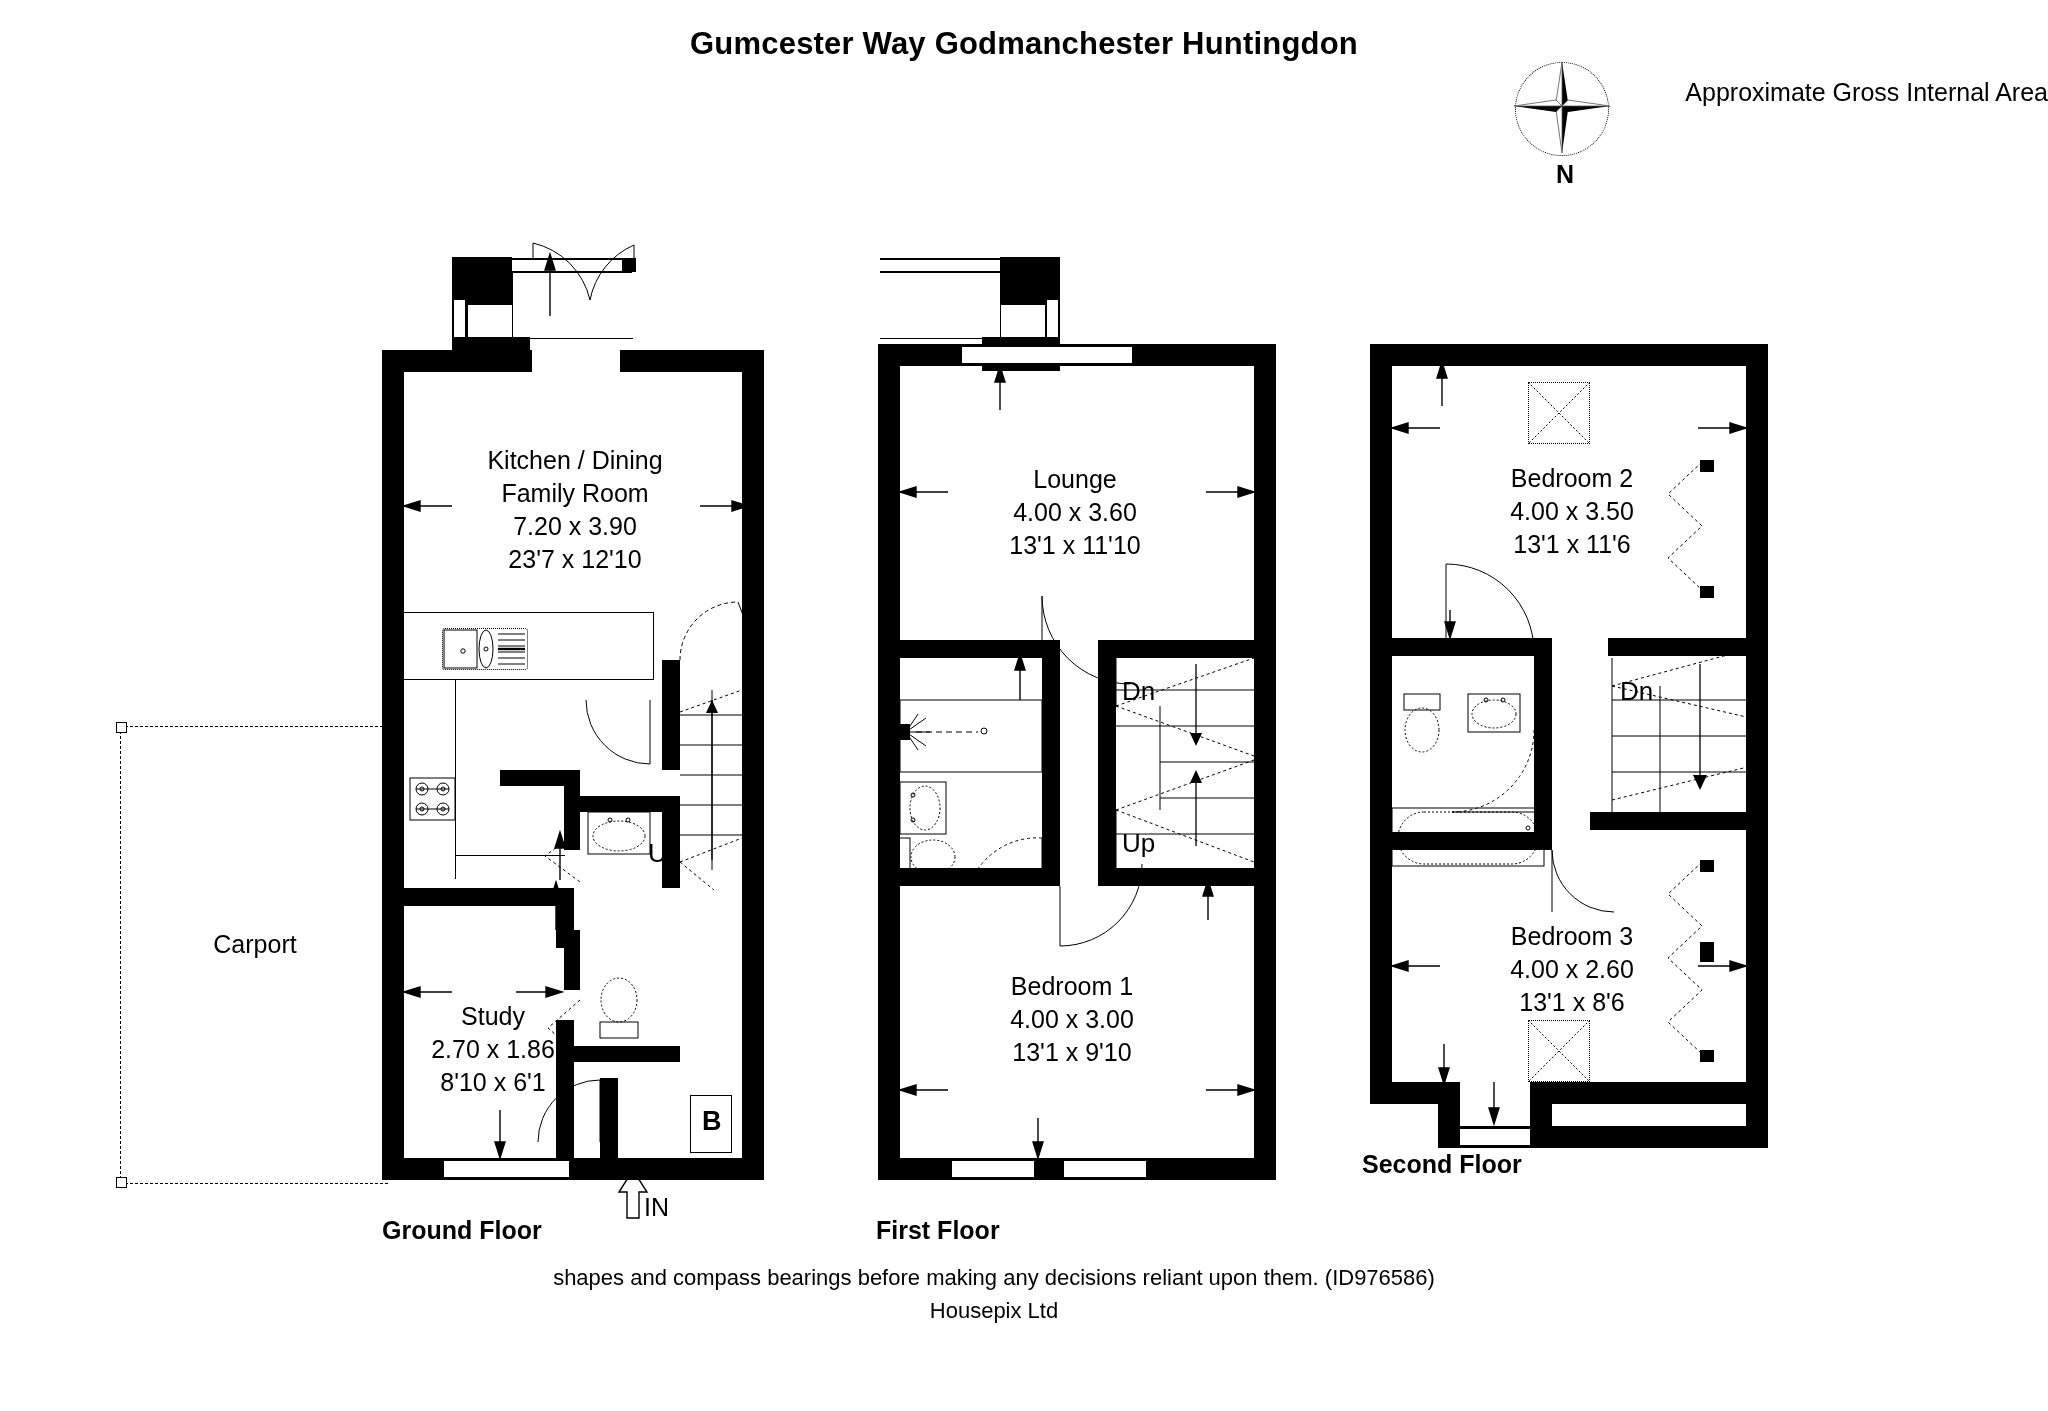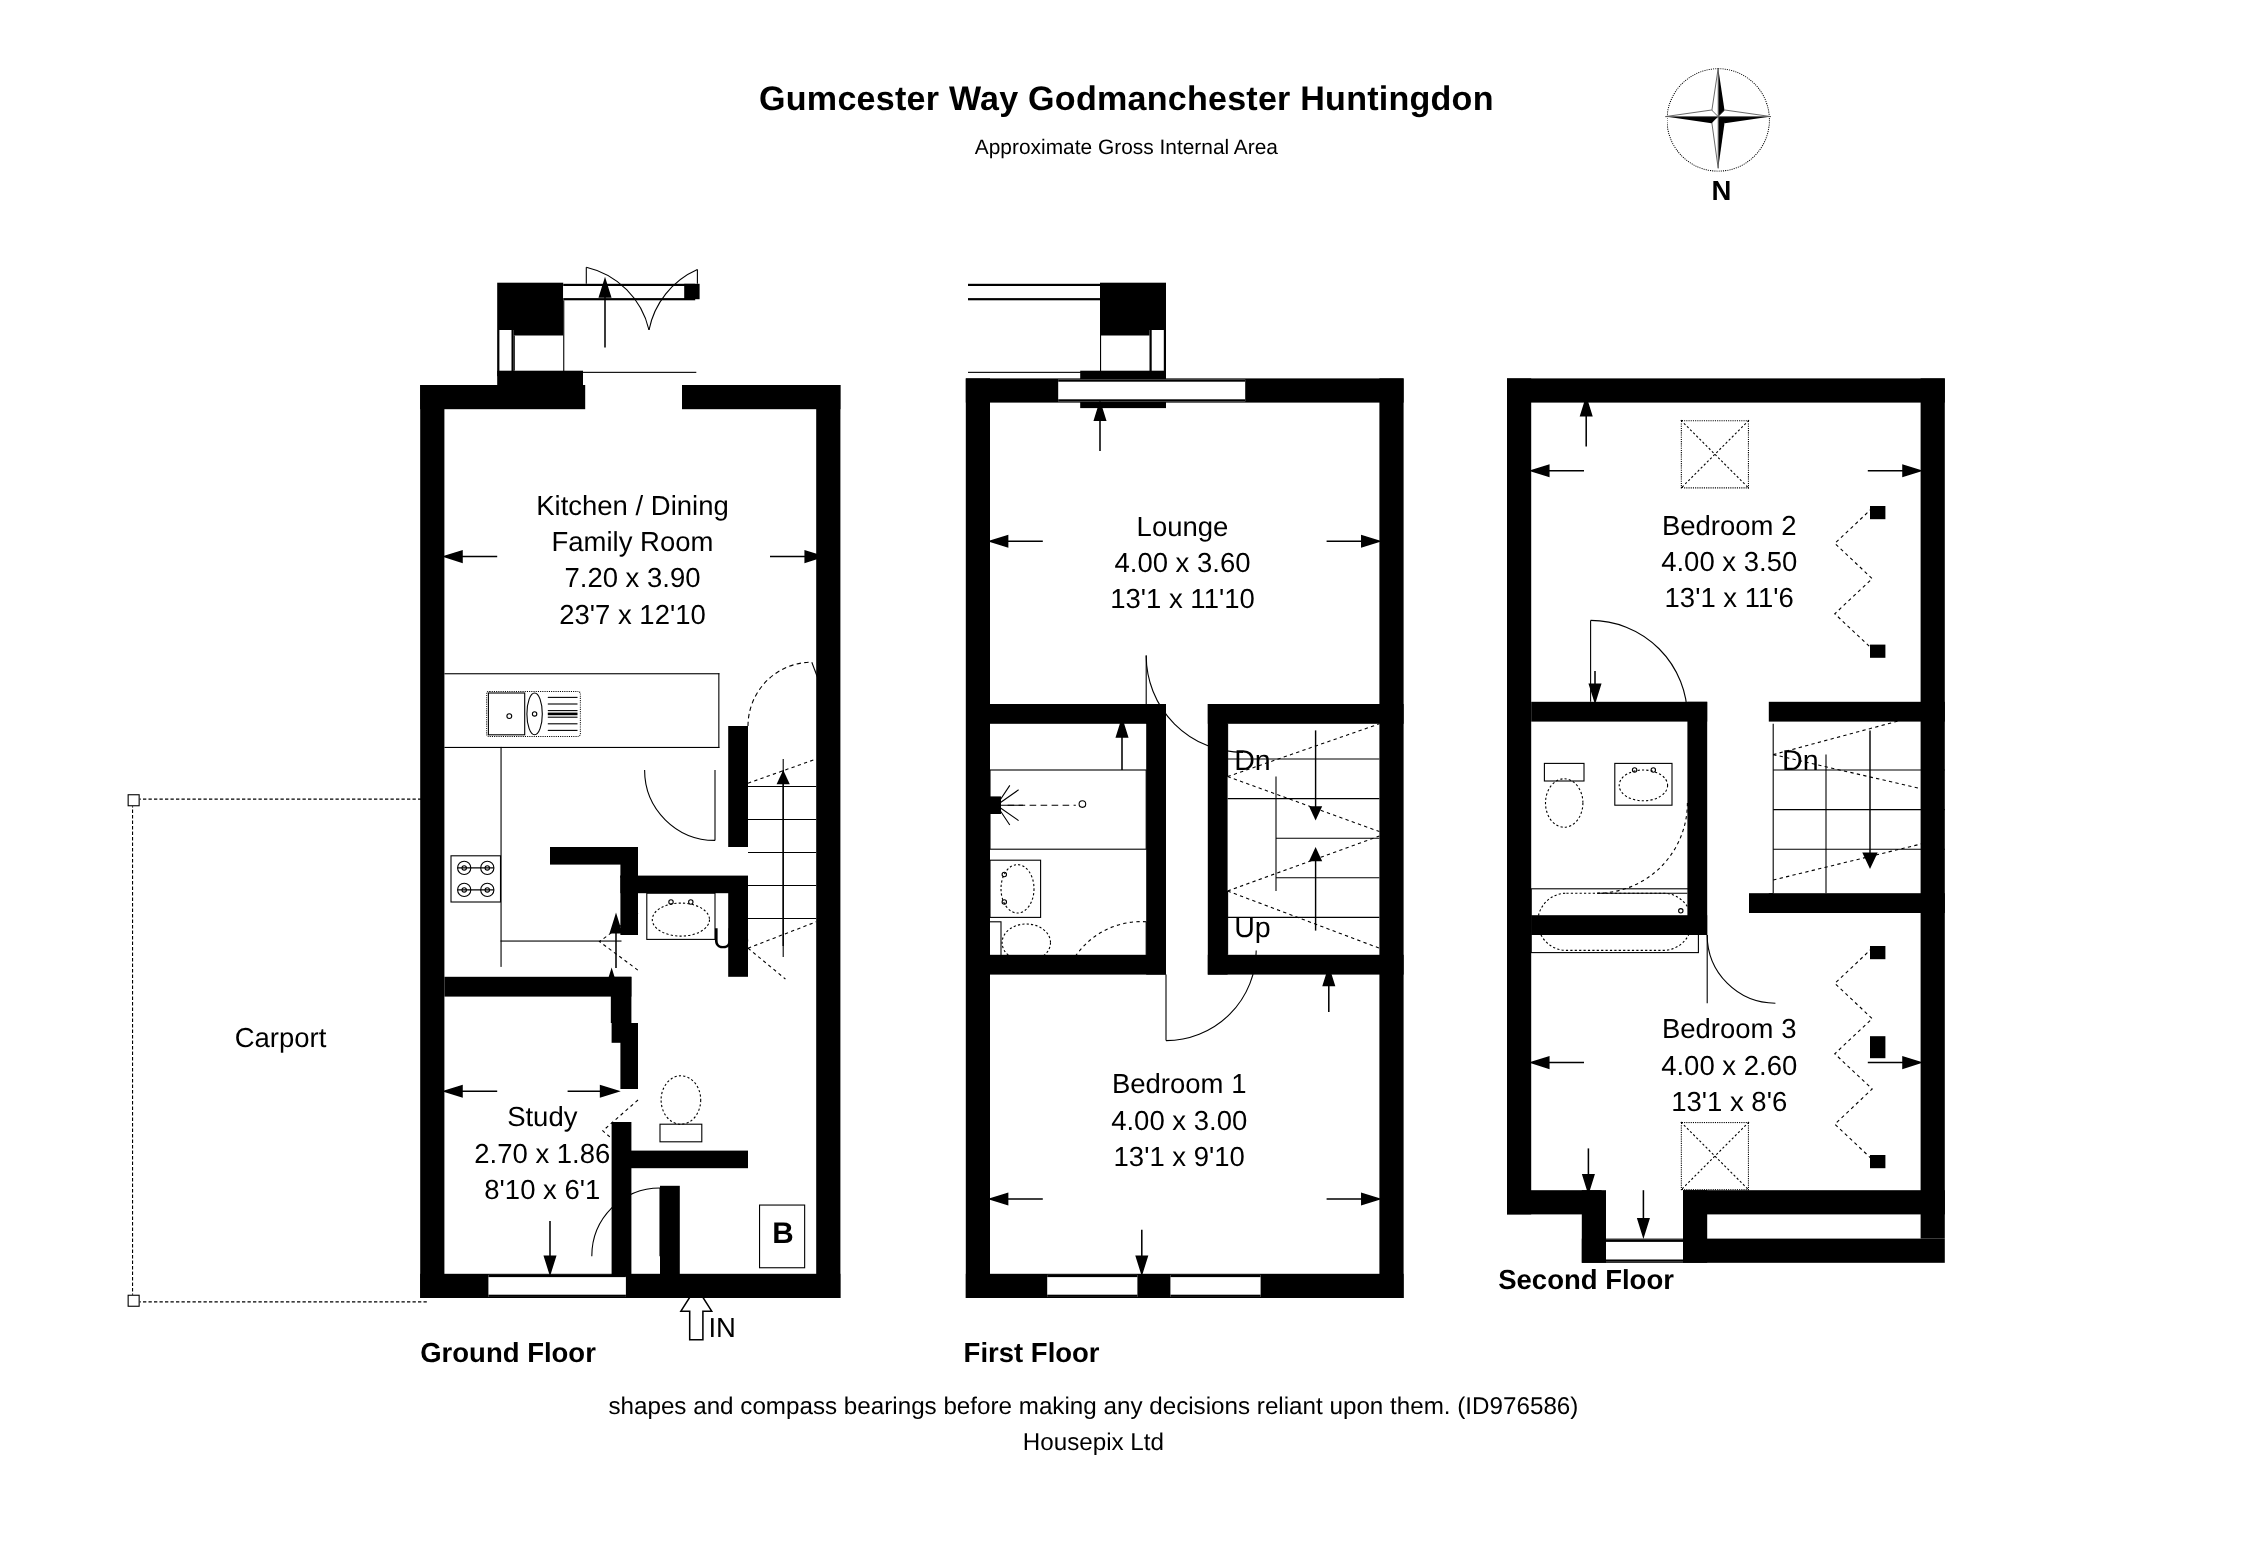--- a/index.html
+++ b/index.html
@@ -7,26 +7,26 @@
   body{
     width:2048px;height:1411px;
     font-family:"Liberation Sans","DejaVu Sans",sans-serif;
     color:#000000;
     position:relative;
     overflow:hidden;
   }
   .stage{position:absolute;left:0;top:0;width:2048px;height:1411px;}
 
   
-  #header{position:absolute;left:0;top:0;width:2048px;text-align:center;margin-top:46px;}
+  #header{position:absolute;left:0;top:0;width:2048px;text-align:center;}
   #plan-title{
     font-size:31px;font-weight:bold;letter-spacing:.2px;
     margin-top:26px;
   }
-  #area-line1{font-size:19px;margin-top:16px;}
+  #area-line1{font-size:25px;margin-top:16px;text-align:right;}
   #area-line2{font-size:25px;margin-top:6px;}
 
   
   #compass{position:absolute;left:1505px;top:60px;width:120px;height:140px;}
   #compass .circ{
     position:absolute;left:10px;top:2px;width:94px;height:94px;
     border:1px dotted #000;border-radius:50%;box-sizing:border-box;
   }
   #compass svg{position:absolute;left:6px;top:-2px;}
   #compass .n-label{

